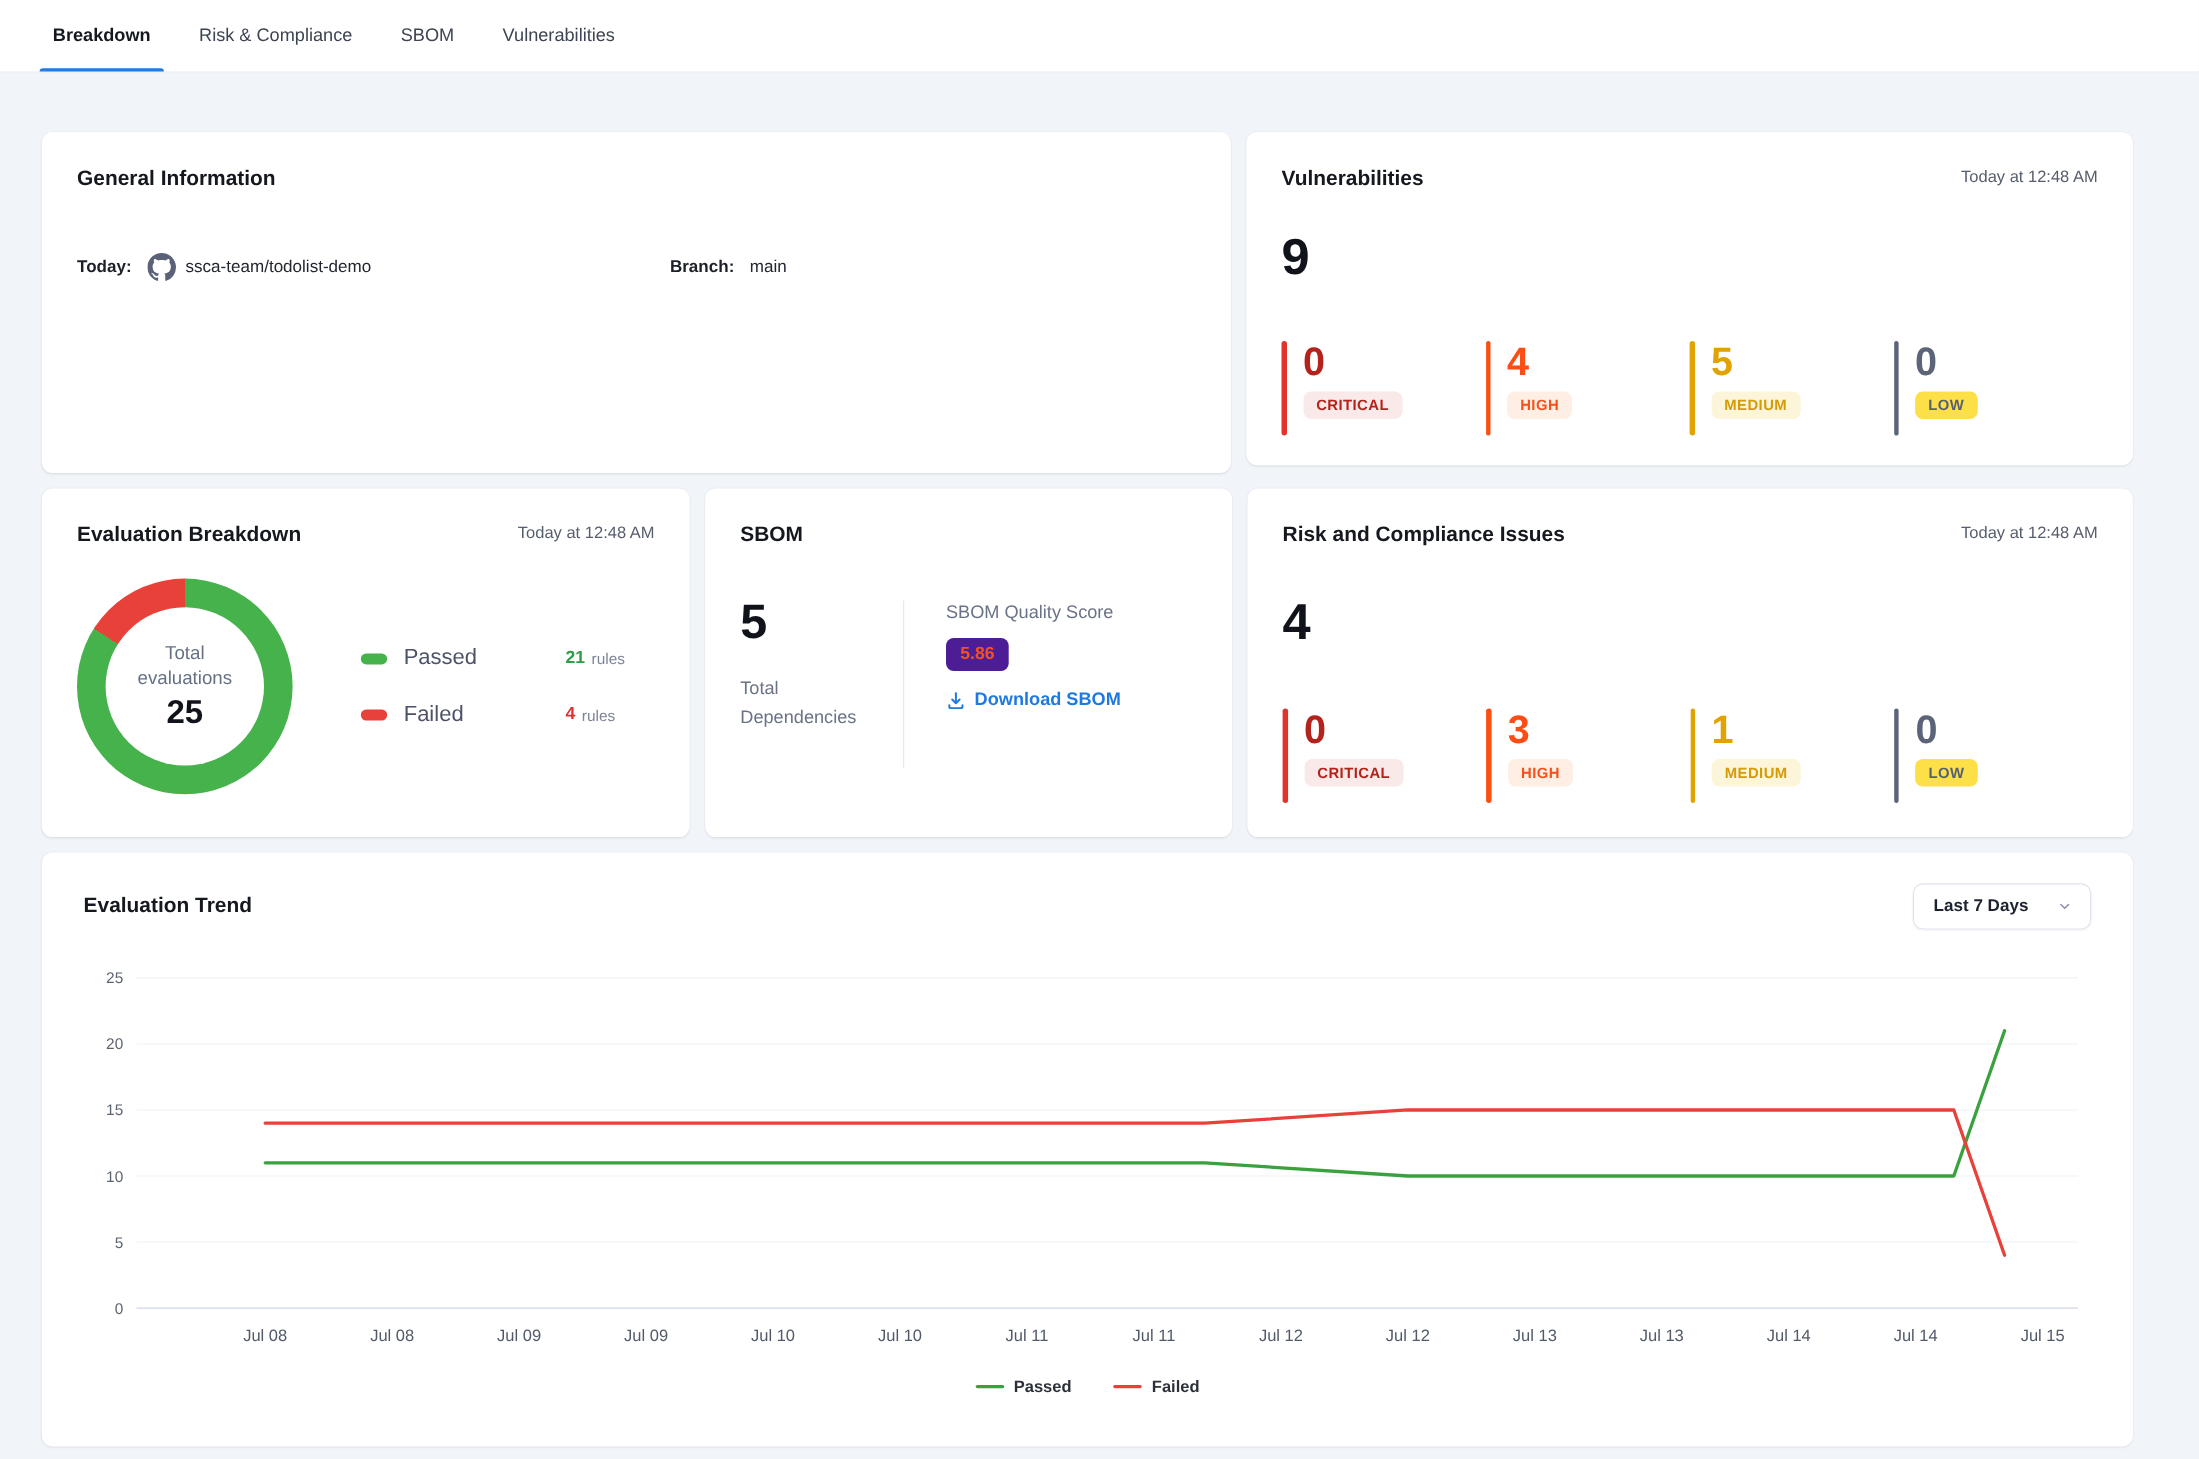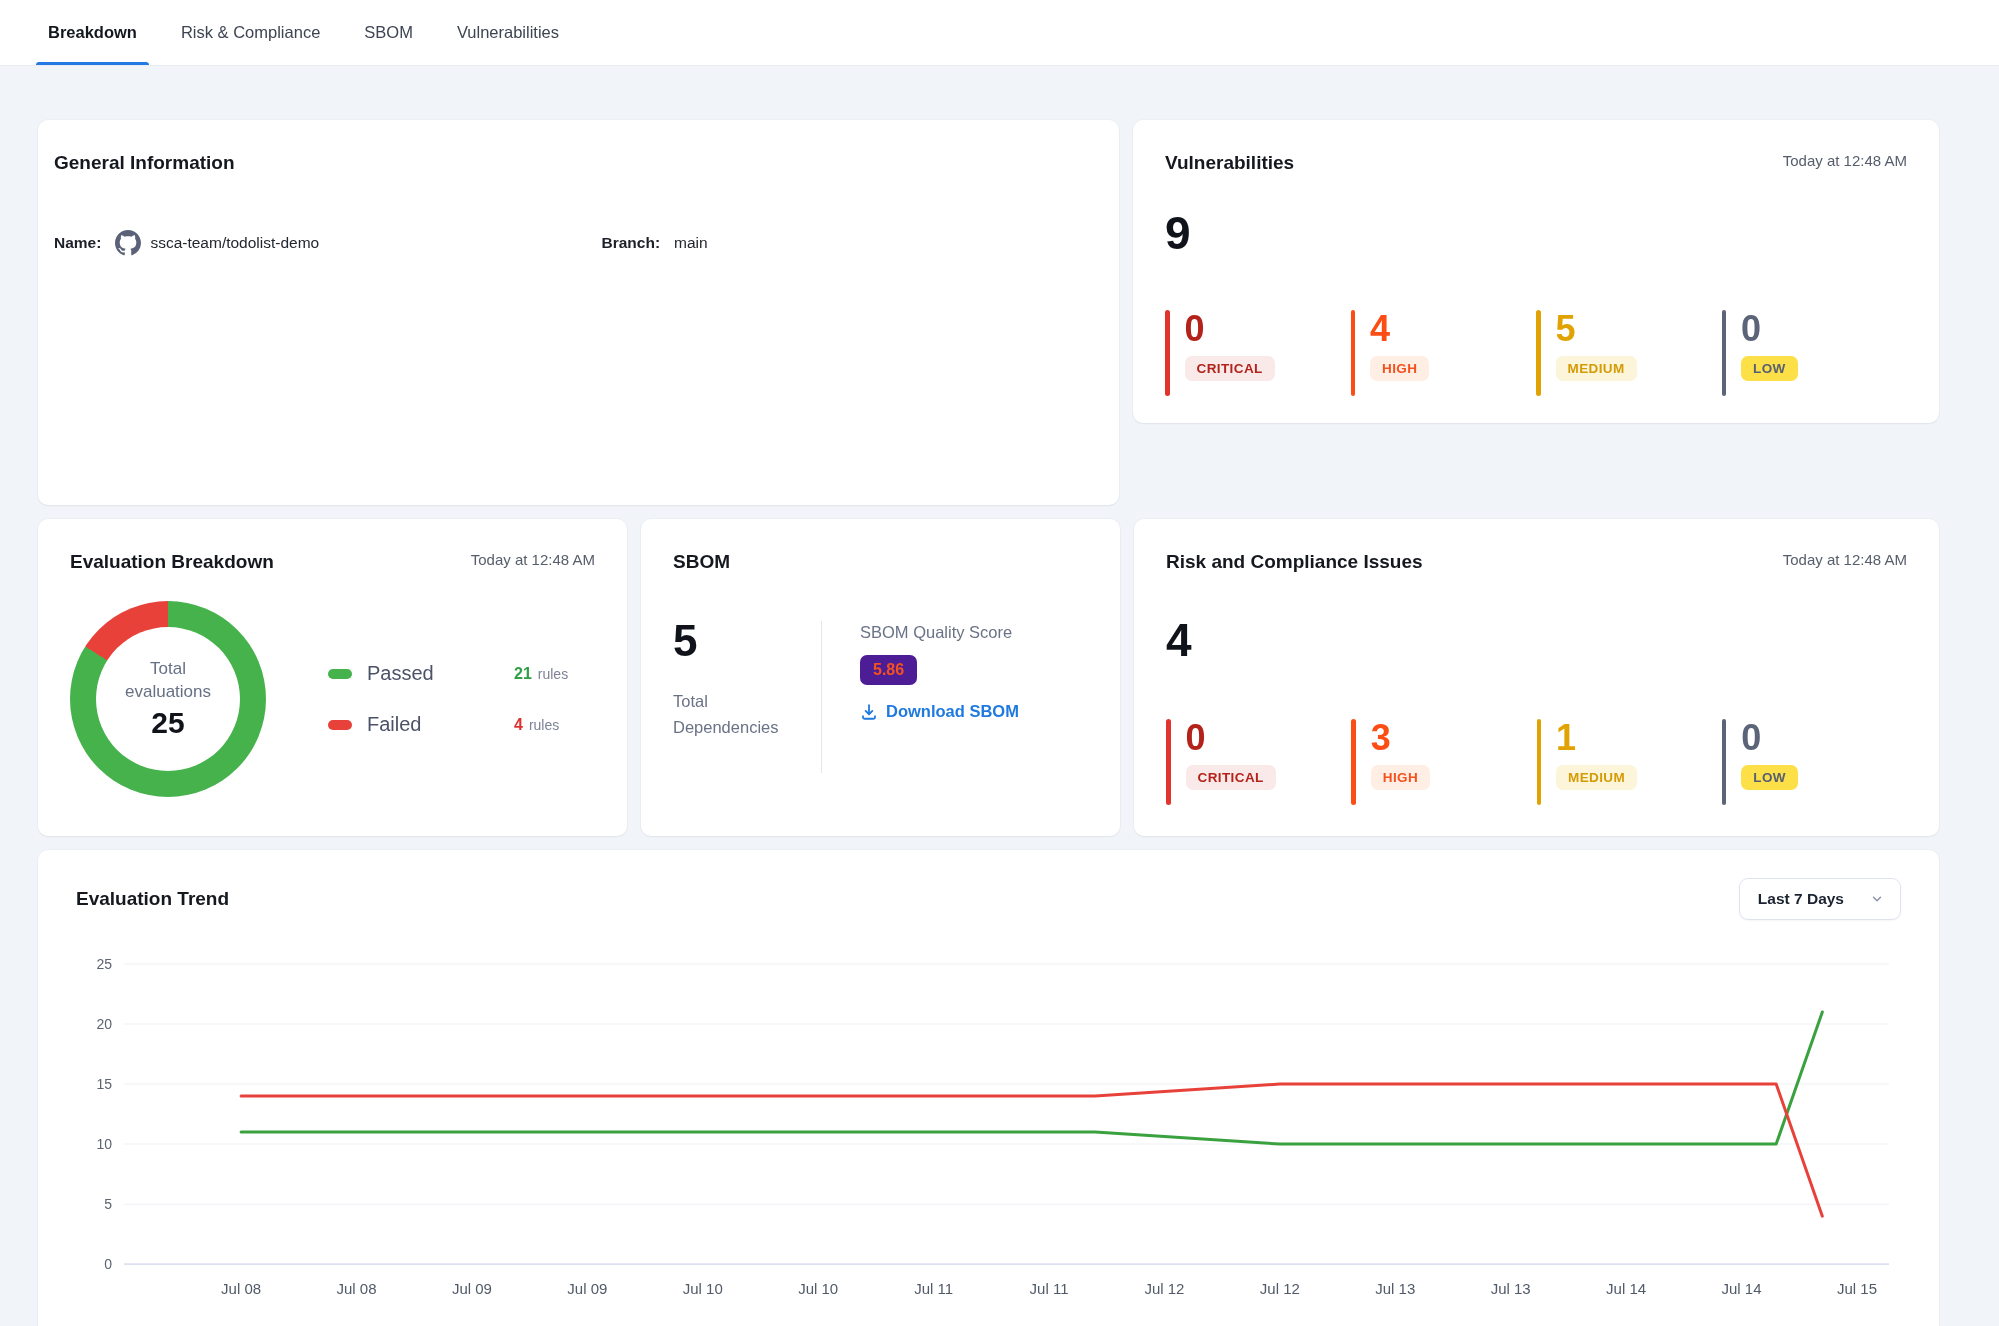--- a/index.html
+++ b/index.html
@@ -29,21 +29,21 @@
   .card {
     background:#ffffff; border-radius:10px; padding:32px;
     box-shadow:0 1px 2px rgba(16,24,40,.05), 0 0 0 1px rgba(16,24,40,.02);
     overflow:hidden;
   }
   .card-head { display:flex; justify-content:space-between; align-items:flex-start; }
   .card-title { font-size:19px; font-weight:700; color:#15181e; }
   .timestamp { font-size:15px; color:#565d6b; }
   .big-number { font-size:46px; font-weight:700; color:#101319; line-height:1; }
 
-  .card-general { width:1081px; height:385px;padding-left:16px; }
+  .card-general { width:1081px; height:310px; }
   .card-vulns   { flex:1; height:303px; }
   .card-breakdown { width:589px; height:317px; }
   .card-sbom      { width:479px; height:317px; }
   .card-risk      { flex:1; height:317px; }
   .card-trend     { height:540px; padding:28px 38px; }
 
   
   .gi-grid { margin-top:56px; display:grid; grid-template-columns:53% 47%; row-gap:38px; }
   .info-row { display:flex; align-items:center; font-size:15.5px; }
   .info-label { font-weight:700; color:#1b2029; margin-right:14px; }
@@ -157,21 +157,21 @@
 <main class="content">
 
   <div class="row">
 
     <section class="card card-general">
       <div class="card-head">
         <h2 class="card-title">General Information</h2>
       </div>
       <div class="gi-grid">
         <div class="info-row">
-          <span class="info-label">Name:</span>
+          <span class="info-label">Today:</span>
           <svg class="gh-icon" viewBox="0 0 24 24" fill="#5b6277" aria-hidden="true">
             <path d="M12 0C5.37 0 0 5.37 0 12c0 5.31 3.435 9.795 8.205 11.385.6.105.825-.255.825-.57 0-.285-.015-1.23-.015-2.235-3.015.555-3.795-.735-4.035-1.41-.135-.345-.72-1.41-1.23-1.695-.42-.225-1.02-.78-.015-.795.945-.015 1.62.87 1.845 1.23 1.08 1.815 2.805 1.305 3.495.99.105-.78.42-1.305.765-1.605-2.67-.3-5.46-1.335-5.46-5.925 0-1.305.465-2.385 1.23-3.225-.12-.3-.54-1.53.12-3.18 0 0 1.005-.315 3.3 1.23.96-.27 1.98-.405 3-.405s2.04.135 3 .405c2.295-1.56 3.3-1.23 3.3-1.23.66 1.65.24 2.88.12 3.18.765.84 1.23 1.905 1.23 3.225 0 4.605-2.805 5.625-5.475 5.925.435.375.81 1.095.81 2.22 0 1.605-.015 2.895-.015 3.3 0 .315.225.69.825.57A12.02 12.02 0 0 0 24 12c0-6.63-5.37-12-12-12z"></path>
           </svg>
           <span class="info-value">ssca-team/todolist-demo</span>
         </div>
         <div class="info-row">
           <span class="info-label">Branch:</span>
           <span class="info-value">main</span>
         </div>
       </div>

